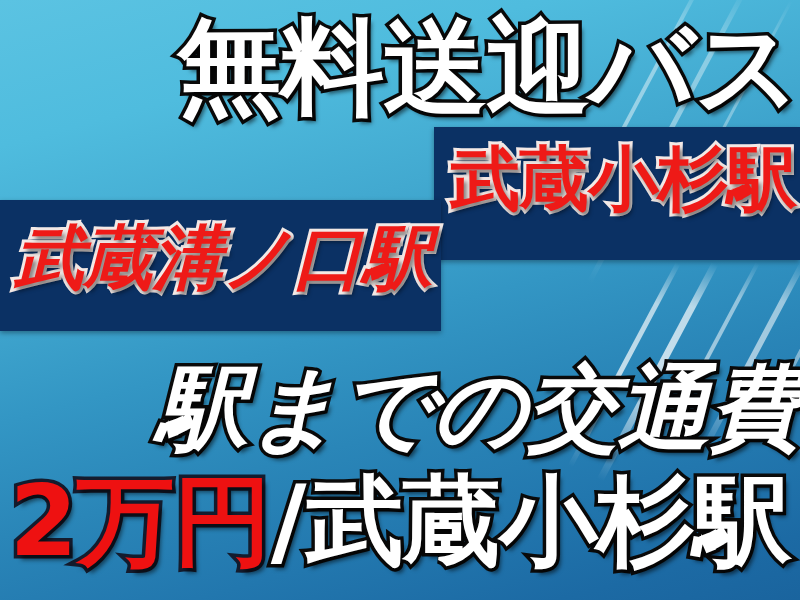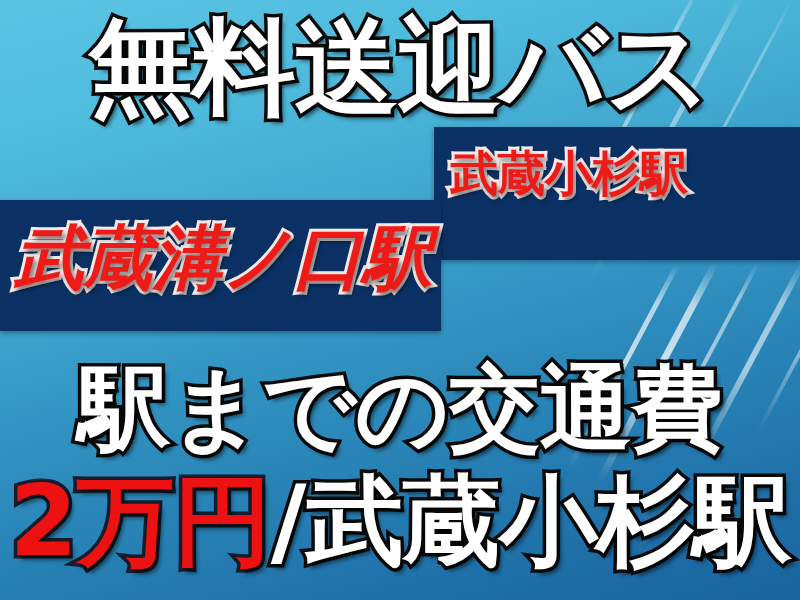--- a/index.html
+++ b/index.html
@@ -87,43 +87,44 @@
     color: #EE1111;
     -webkit-text-stroke: 7px #141C2E;
     paint-order: stroke fill;
     text-shadow: 4px 5px 4px rgba(0,0,0,0.5);
     text-align: center;
   }
 
   #title-free-shuttle {
     left: 0; right: 0;
     top: 10px;
-    text-align: center;
+    text-align: right;
     font-size: 104px;
     line-height: 1.1;
   }
   #label-kosugi {
     left: 450px;
-    top: 147px;
-    font-size: 48px;
+    top: 141px;
+    font-size: 70px;
     line-height: 1.1;
   }
   #label-mizonokuchi {
     left: 14px;
     top: 220px;
     font-size: 70px;
     line-height: 1.1;
     font-style: italic;
   }
   #line-fare {
     left: 0; right: 0;
     top: 358px;
-    text-align: center;
+    text-align: right;
     font-size: 92px;
     line-height: 1.1;
+    font-style: italic;
   }
   #line-amount {
     left: 0; right: 0;
     top: 468px;
     text-align: center;
     font-size: 98px;
     line-height: 1.1;
   }
   #line-amount .seg {
     display: inline;

